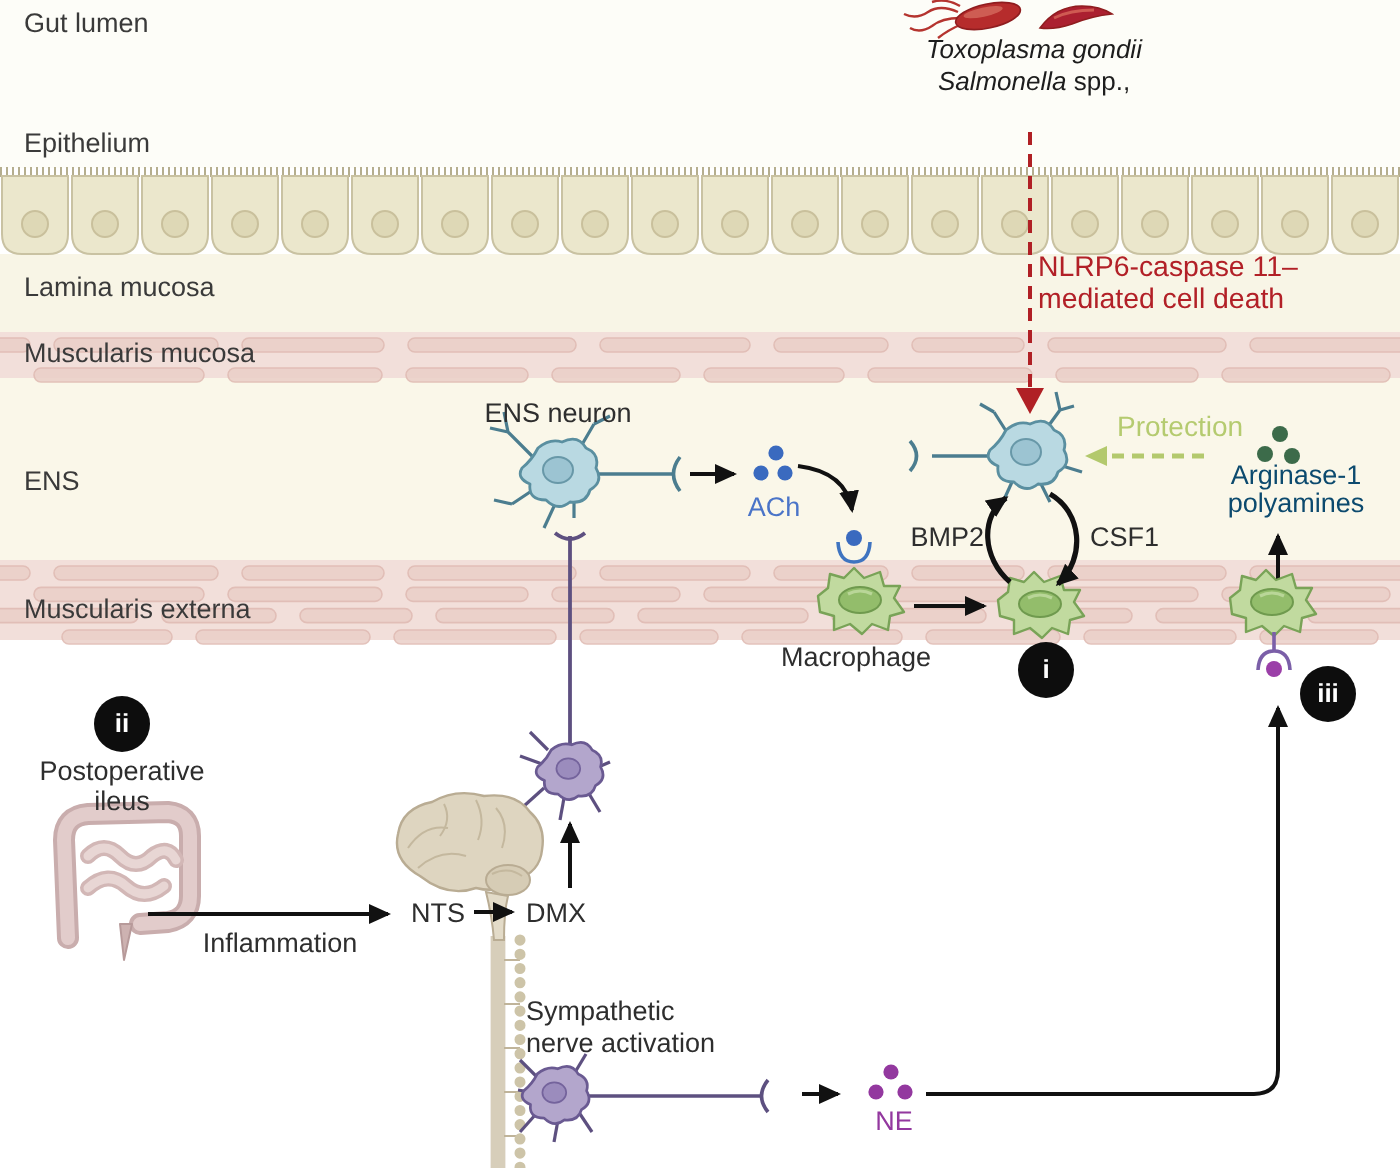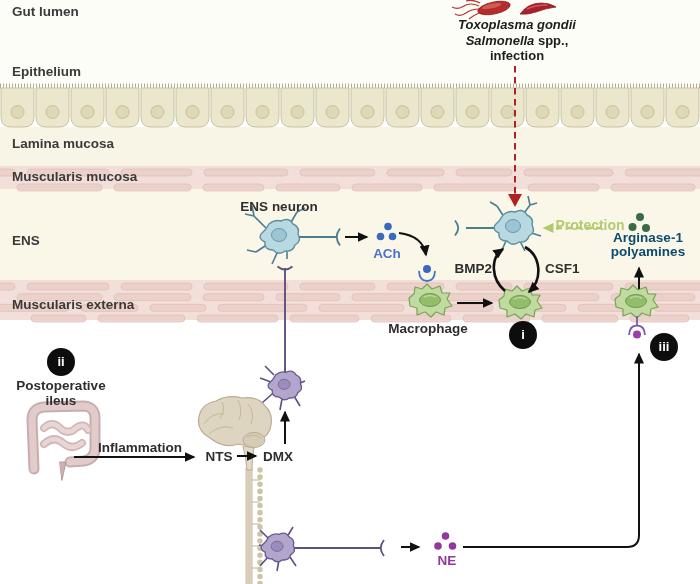--- a/index.html
+++ b/index.html
@@ -1,28 +1,28 @@
 <!DOCTYPE html>
 <html><head>
 <meta charset="utf-8">
 <style>
   html,body{margin:0;padding:0;background:#fff;}
   #stage{
     position:relative;width:700px;height:584px;overflow:hidden;
     font-family:"Liberation Sans", sans-serif;background:#fff;
   }
   #diagram-svg{position:absolute;left:0;top:0;}
-  .lbl{position:absolute;font-size:13.5px;color:#2e2e2e;line-height:15px;white-space:nowrap;font-weight:bold;}
+  .lbl{position:absolute;font-size:13.5px;color:#2e2e2e;line-height:15px;white-space:nowrap;}
   .layer-lbl{color:#3a3a3a;}
   .ctr{transform:translateX(-50%);text-align:center;}
   .infection-lbl{font-size:13px;line-height:15.5px;color:#1d1d1d;}
   .celldeath-lbl{color:#b22027;font-size:14.2px;line-height:15.5px;}
   .ach-lbl{color:#4a74c8;}
   .ne-lbl{color:#93389f;}
-  .protect-lbl{color:#b5cb70;font-size:14px;margin-top:12px;}
+  .protect-lbl{color:#b5cb70;font-size:14px;}
   .arg-lbl{color:#0c4a6e;line-height:14px;}
   .badge{
     position:absolute;width:28px;height:28px;border-radius:50%;
     background:#0d0d0d;color:#ffffff;font-weight:bold;font-size:13px;
     text-align:center;line-height:28px;
   }
   .two{line-height:14.5px;}
   i{font-style:italic;}
 </style>
 </head>
@@ -316,23 +316,26 @@
   <div class="lbl layer-lbl" style="left:12px;top:4px">Gut lumen</div>
   <div class="lbl layer-lbl" style="left:12px;top:64px">Epithelium</div>
   <div class="lbl layer-lbl" style="left:12px;top:136px">Lamina mucosa</div>
   <div class="lbl layer-lbl" style="left:12px;top:169px">Muscularis mucosa</div>
   <div class="lbl layer-lbl" style="left:12px;top:233px">ENS</div>
   <div class="lbl layer-lbl" style="left:12px;top:297px">Muscularis externa</div>
 
   <div class="lbl ctr infection-lbl" style="left:517px;top:17px">
     <div><i>Toxoplasma gondii</i></div>
     <div><i>Salmonella</i><span> spp.,</span></div>
-    <div>infection</div>
-  </div>
-
+  </div>
+
+  <div class="lbl celldeath-lbl" style="left:519px;top:127px">
+    <div>NLRP6-caspase 11–</div>
+    <div>mediated cell death</div>
+  </div>
 
   <div class="lbl ctr" style="left:279px;top:199px">ENS neuron</div>
   <div class="lbl ctr ach-lbl" style="left:387px;top:246px">ACh</div>
   <div class="lbl" style="left:430px;top:261px;width:62px;text-align:right">BMP2</div>
   <div class="lbl" style="left:545px;top:261px">CSF1</div>
   <div class="lbl ctr" style="left:428px;top:321px">Macrophage</div>
 
   <div class="lbl ctr protect-lbl" style="left:590px;top:206px">Protection</div>
   <div class="lbl ctr arg-lbl" style="left:648px;top:231px">
     <div>Arginase-1</div>
@@ -340,19 +343,23 @@
   </div>
 
   <div class="badge" style="left:509px;top:321px">i</div>
   <div class="badge" style="left:47px;top:348px">ii</div>
   <div class="badge" style="left:650px;top:333px">iii</div>
 
   <div class="lbl ctr two" style="left:61px;top:379px">
     <div>Postoperative</div>
     <div>ileus</div>
   </div>
-  <div class="lbl ctr" style="left:140px;top:440px">Inflammation</div>
+  <div class="lbl ctr" style="left:140px;top:464px">Inflammation</div>
   <div class="lbl ctr" style="left:219px;top:449px">NTS</div>
   <div class="lbl ctr" style="left:278px;top:449px">DMX</div>
 
+  <div class="lbl" style="left:263px;top:498px;line-height:16px">
+    <div>Sympathetic</div>
+    <div>nerve activation</div>
+  </div>
   <div class="lbl ctr ne-lbl" style="left:447px;top:553px">NE</div>
 
 </div>
 
 </body></html>

